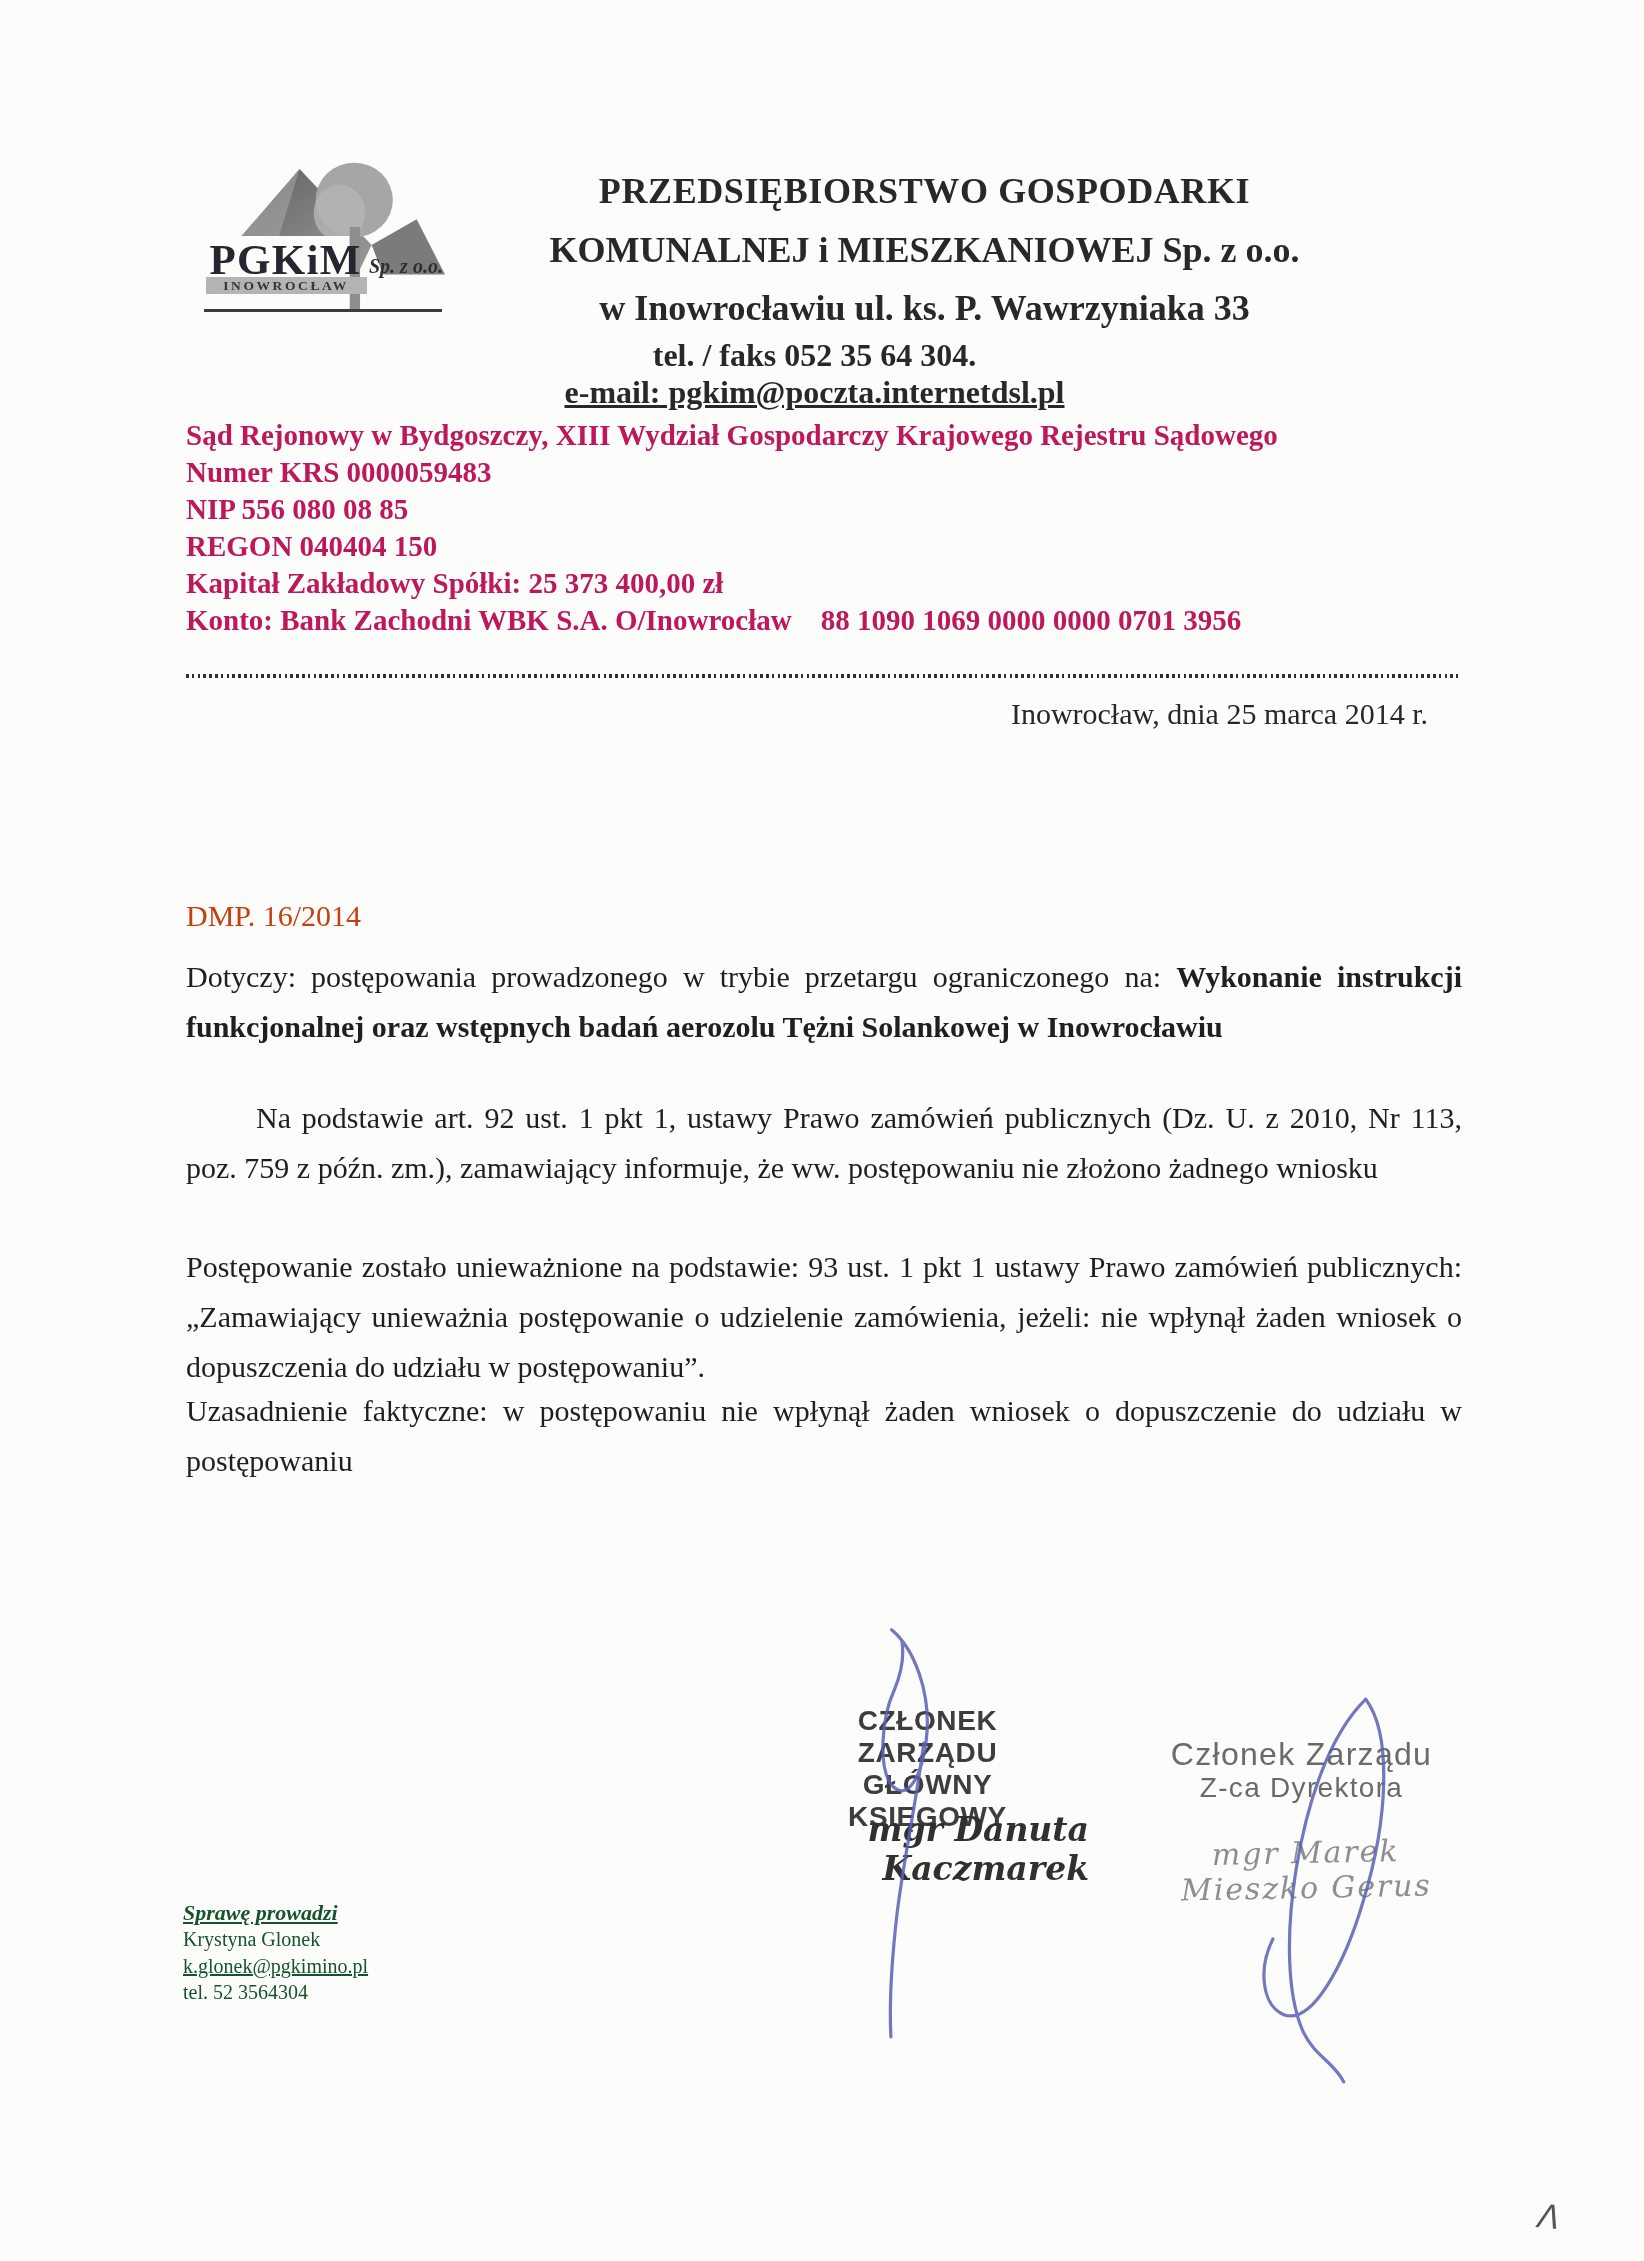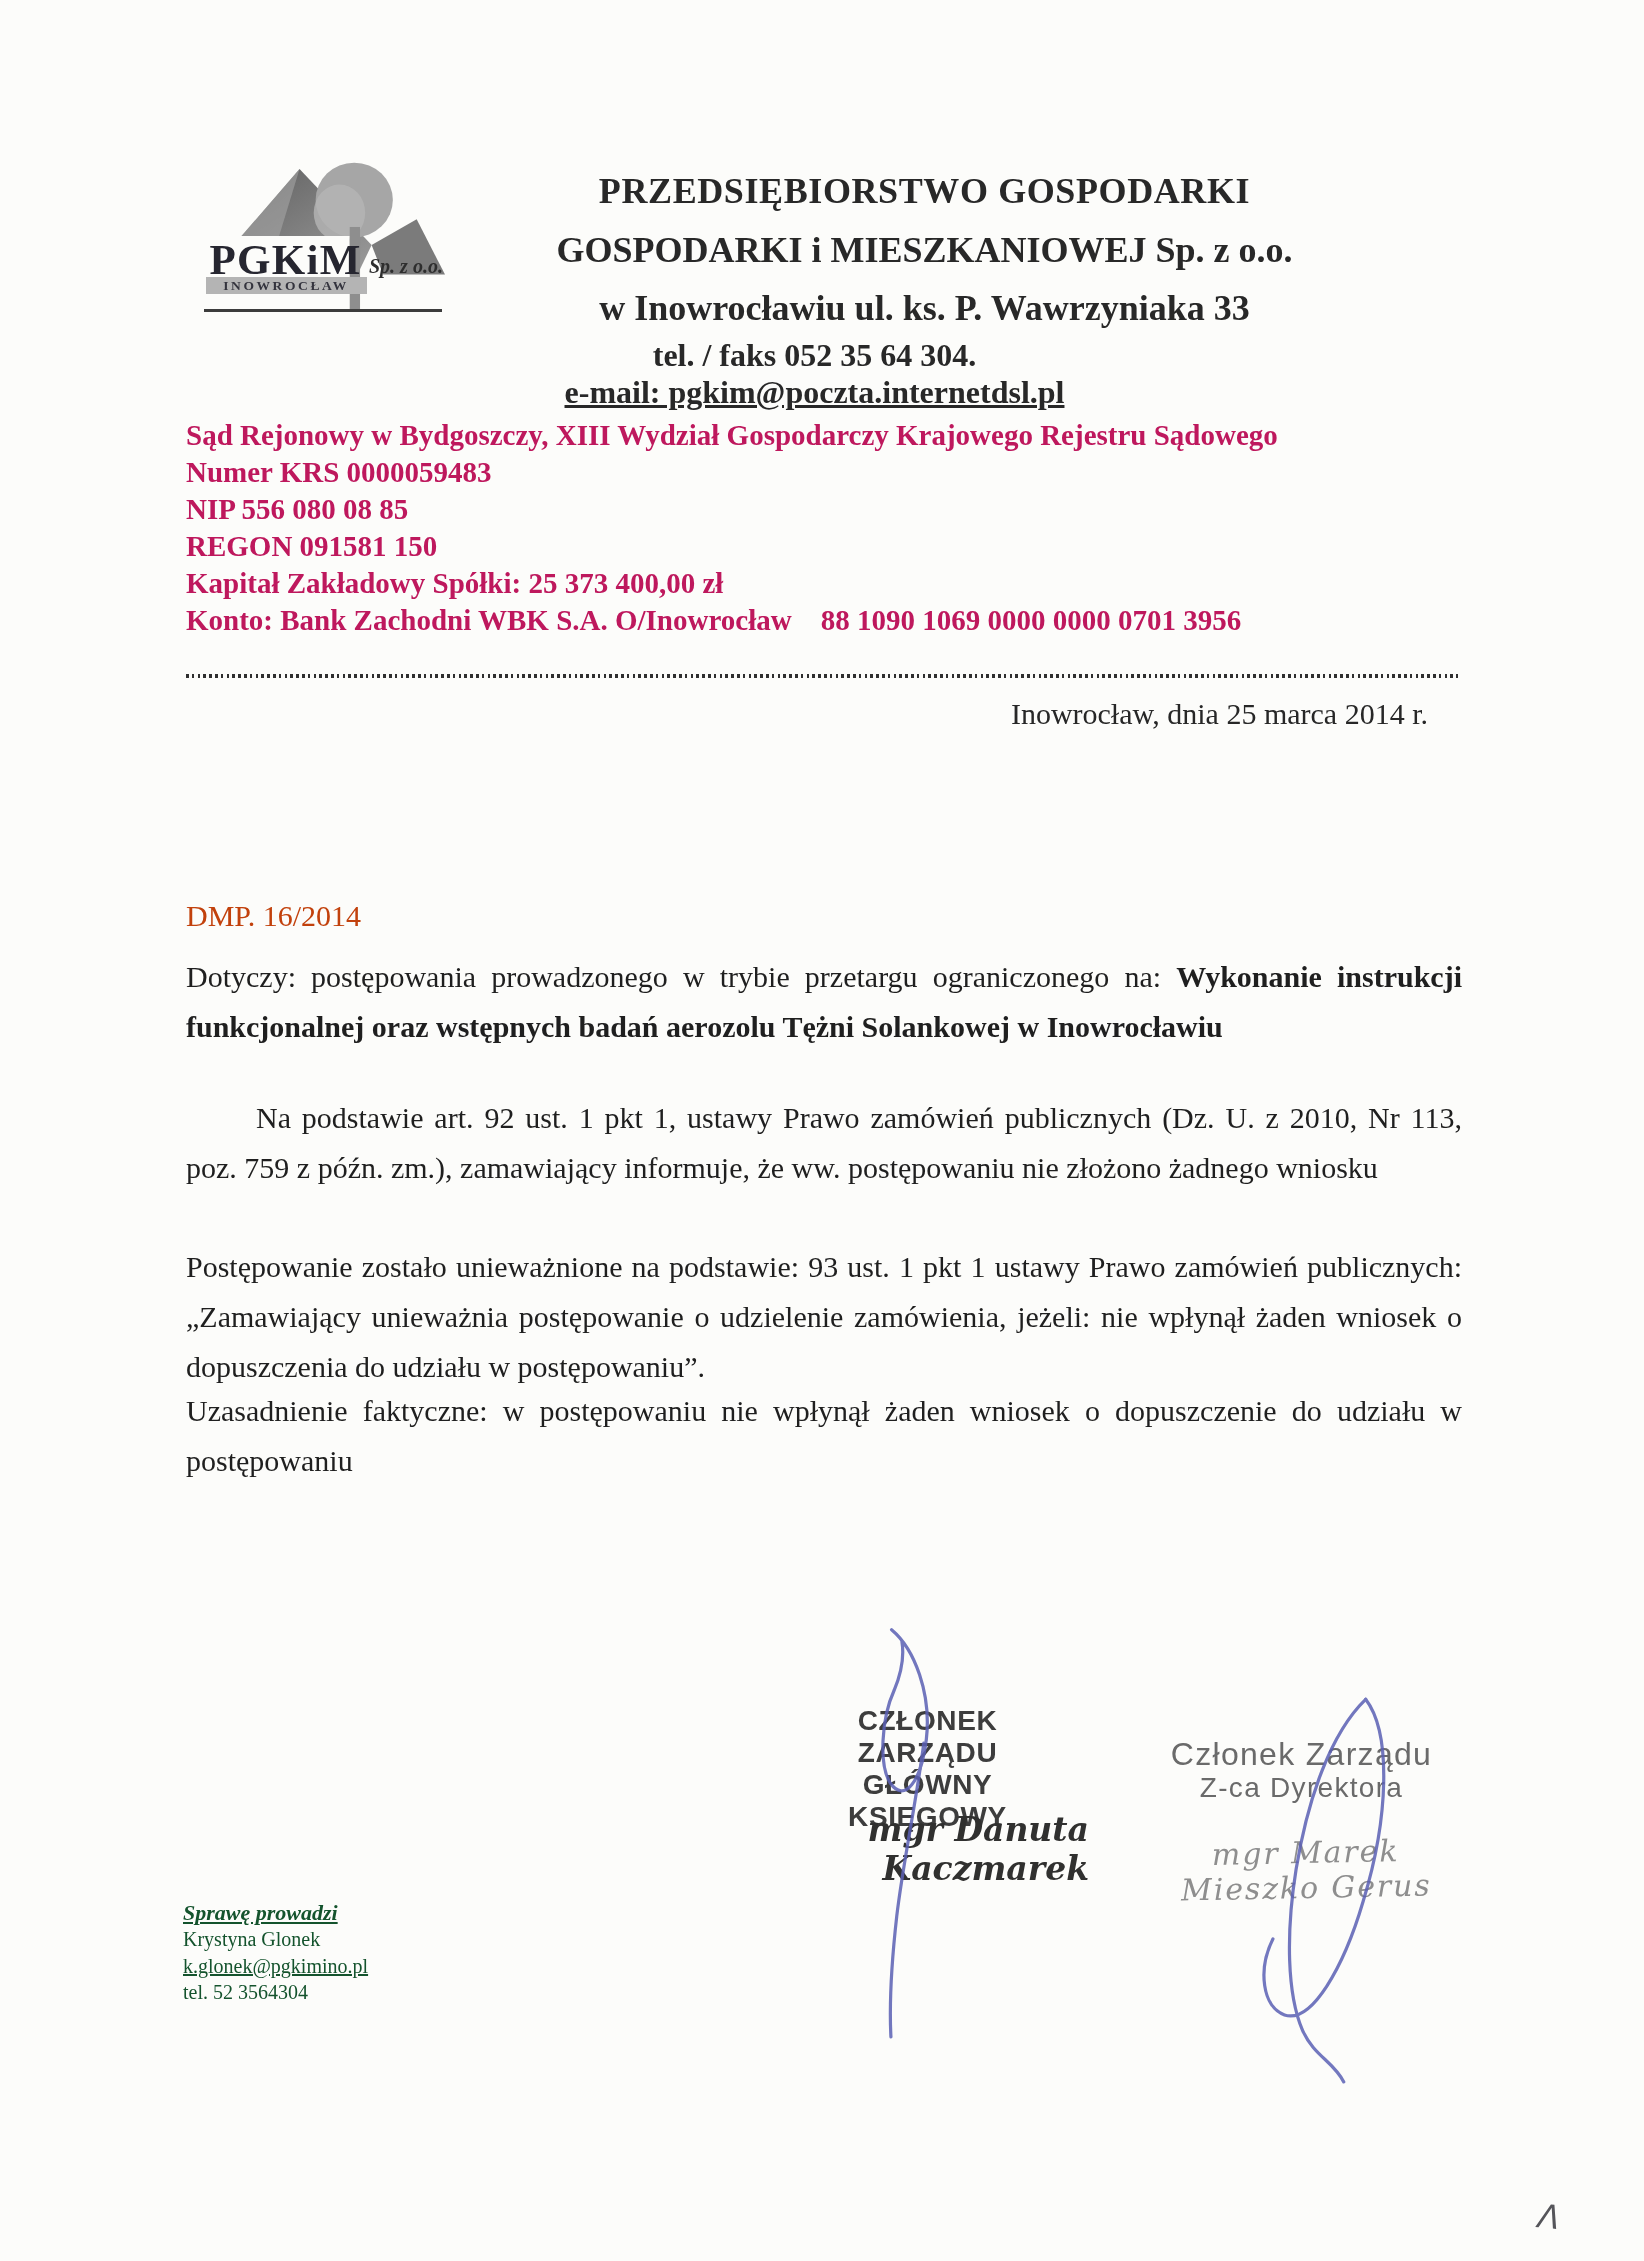--- a/index.html
+++ b/index.html
@@ -101,33 +101,33 @@
       <rect x="228" y="104" width="16" height="130" fill="#8e8e8e"></rect>
     </svg>
     <div class="logo-acronym">PGKiM</div>
     <div class="logo-suffix">Sp. z o.o.</div>
     <div class="logo-city">INOWROCŁAW</div>
     <div class="logo-rule"></div>
   </div>
 
   <div class="hdr">
     <div class="hdr-l1">PRZEDSIĘBIORSTWO GOSPODARKI</div>
-    <div class="hdr-l2">GOSPODARKI i MIESZKANIOWEJ Sp. z o.o.</div>
+    <div class="hdr-l2">KOMUNALNEJ i MIESZKANIOWEJ Sp. z o.o.</div>
     <div class="hdr-l3">w Inowrocławiu ul. ks. P. Wawrzyniaka 33</div>
     <div class="hdr-sub">
       <div class="hdr-l4">tel. / faks 052 35 64 304.</div>
       <div class="hdr-email">e-mail: pgkim@poczta.internetdsl.pl</div>
     </div>
   </div>
 
   <div class="registry">
     <div>Sąd Rejonowy w Bydgoszczy, XIII Wydział Gospodarczy Krajowego Rejestru Sądowego</div>
     <div>Numer KRS 0000059483</div>
     <div>NIP 556 080 08 85</div>
-    <div>REGON 091581 150</div>
+    <div>REGON 040404 150</div>
     <div>Kapitał Zakładowy Spółki: 25 373 400,00 zł</div>
     <div class="pre">Konto: Bank Zachodni WBK S.A. O/Inowrocław    88 1090 1069 0000 0000 0701 3956</div>
   </div>
 
   <div class="dotted"></div>
 
   <div class="dateline">Inowrocław, dnia 25 marca 2014 r.</div>
 
   <div class="refnum">DMP. 16/2014</div>
 

